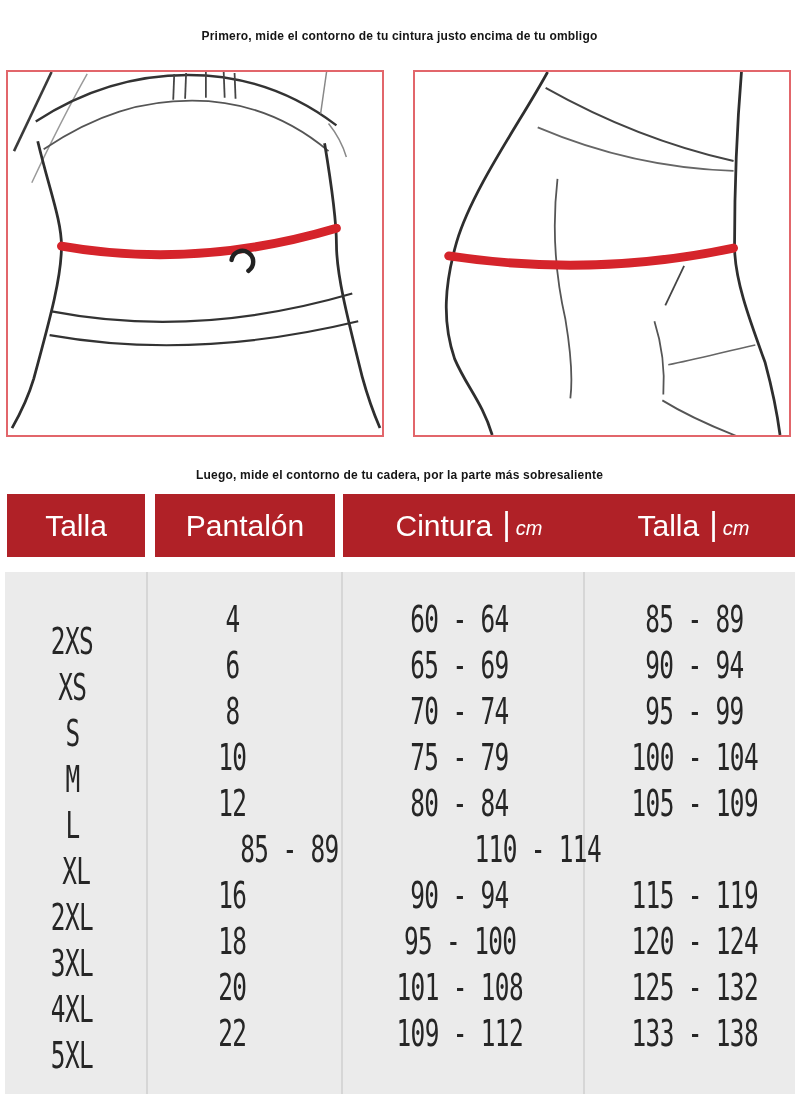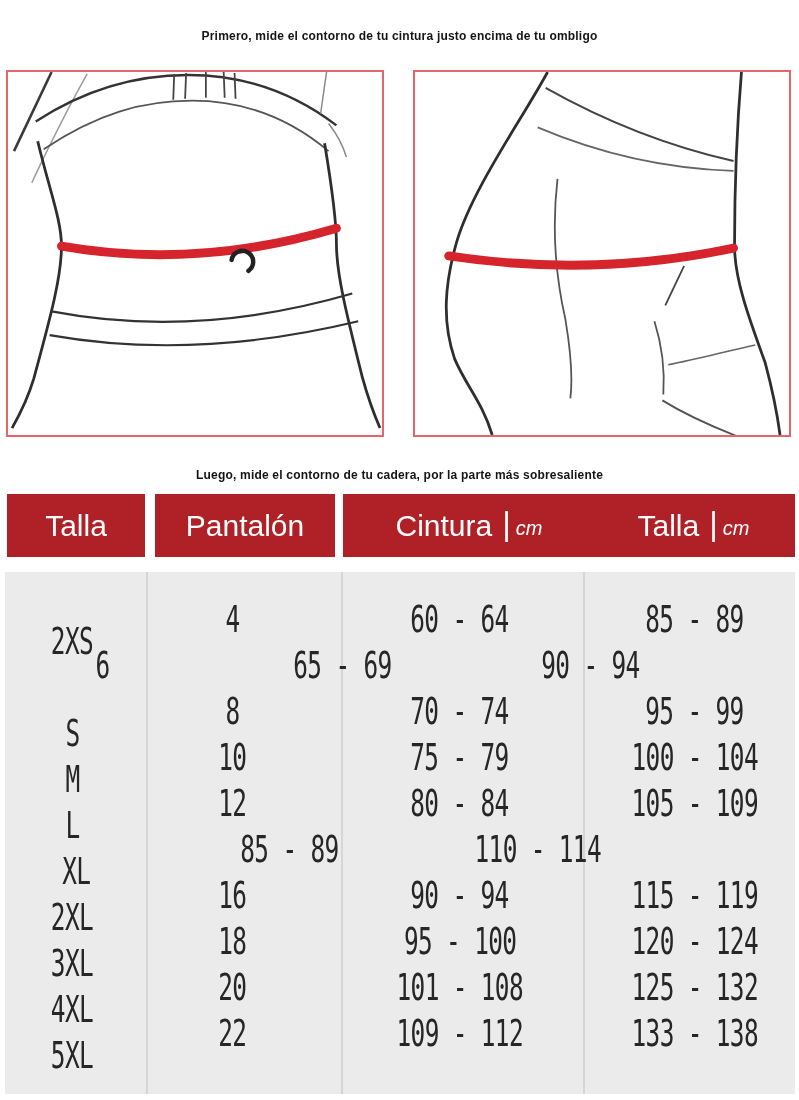--- a/index.html
+++ b/index.html
@@ -142,20 +142,23 @@
           <span class="mono">4</span>
         </div>
       <div class="tcell c3">
           <span class="mono">60 - 64</span>
         </div>
       <div class="tcell c4">
           <span class="mono">85 - 89</span>
         </div>
     </div>
     <div class="trow">
+      <div class="tcell c1">
+          <span class="mono">XS</span>
+        </div>
       <div class="tcell c2">
           <span class="mono">6</span>
         </div>
       <div class="tcell c3">
           <span class="mono">65 - 69</span>
         </div>
       <div class="tcell c4">
           <span class="mono">90 - 94</span>
         </div>
     </div>

